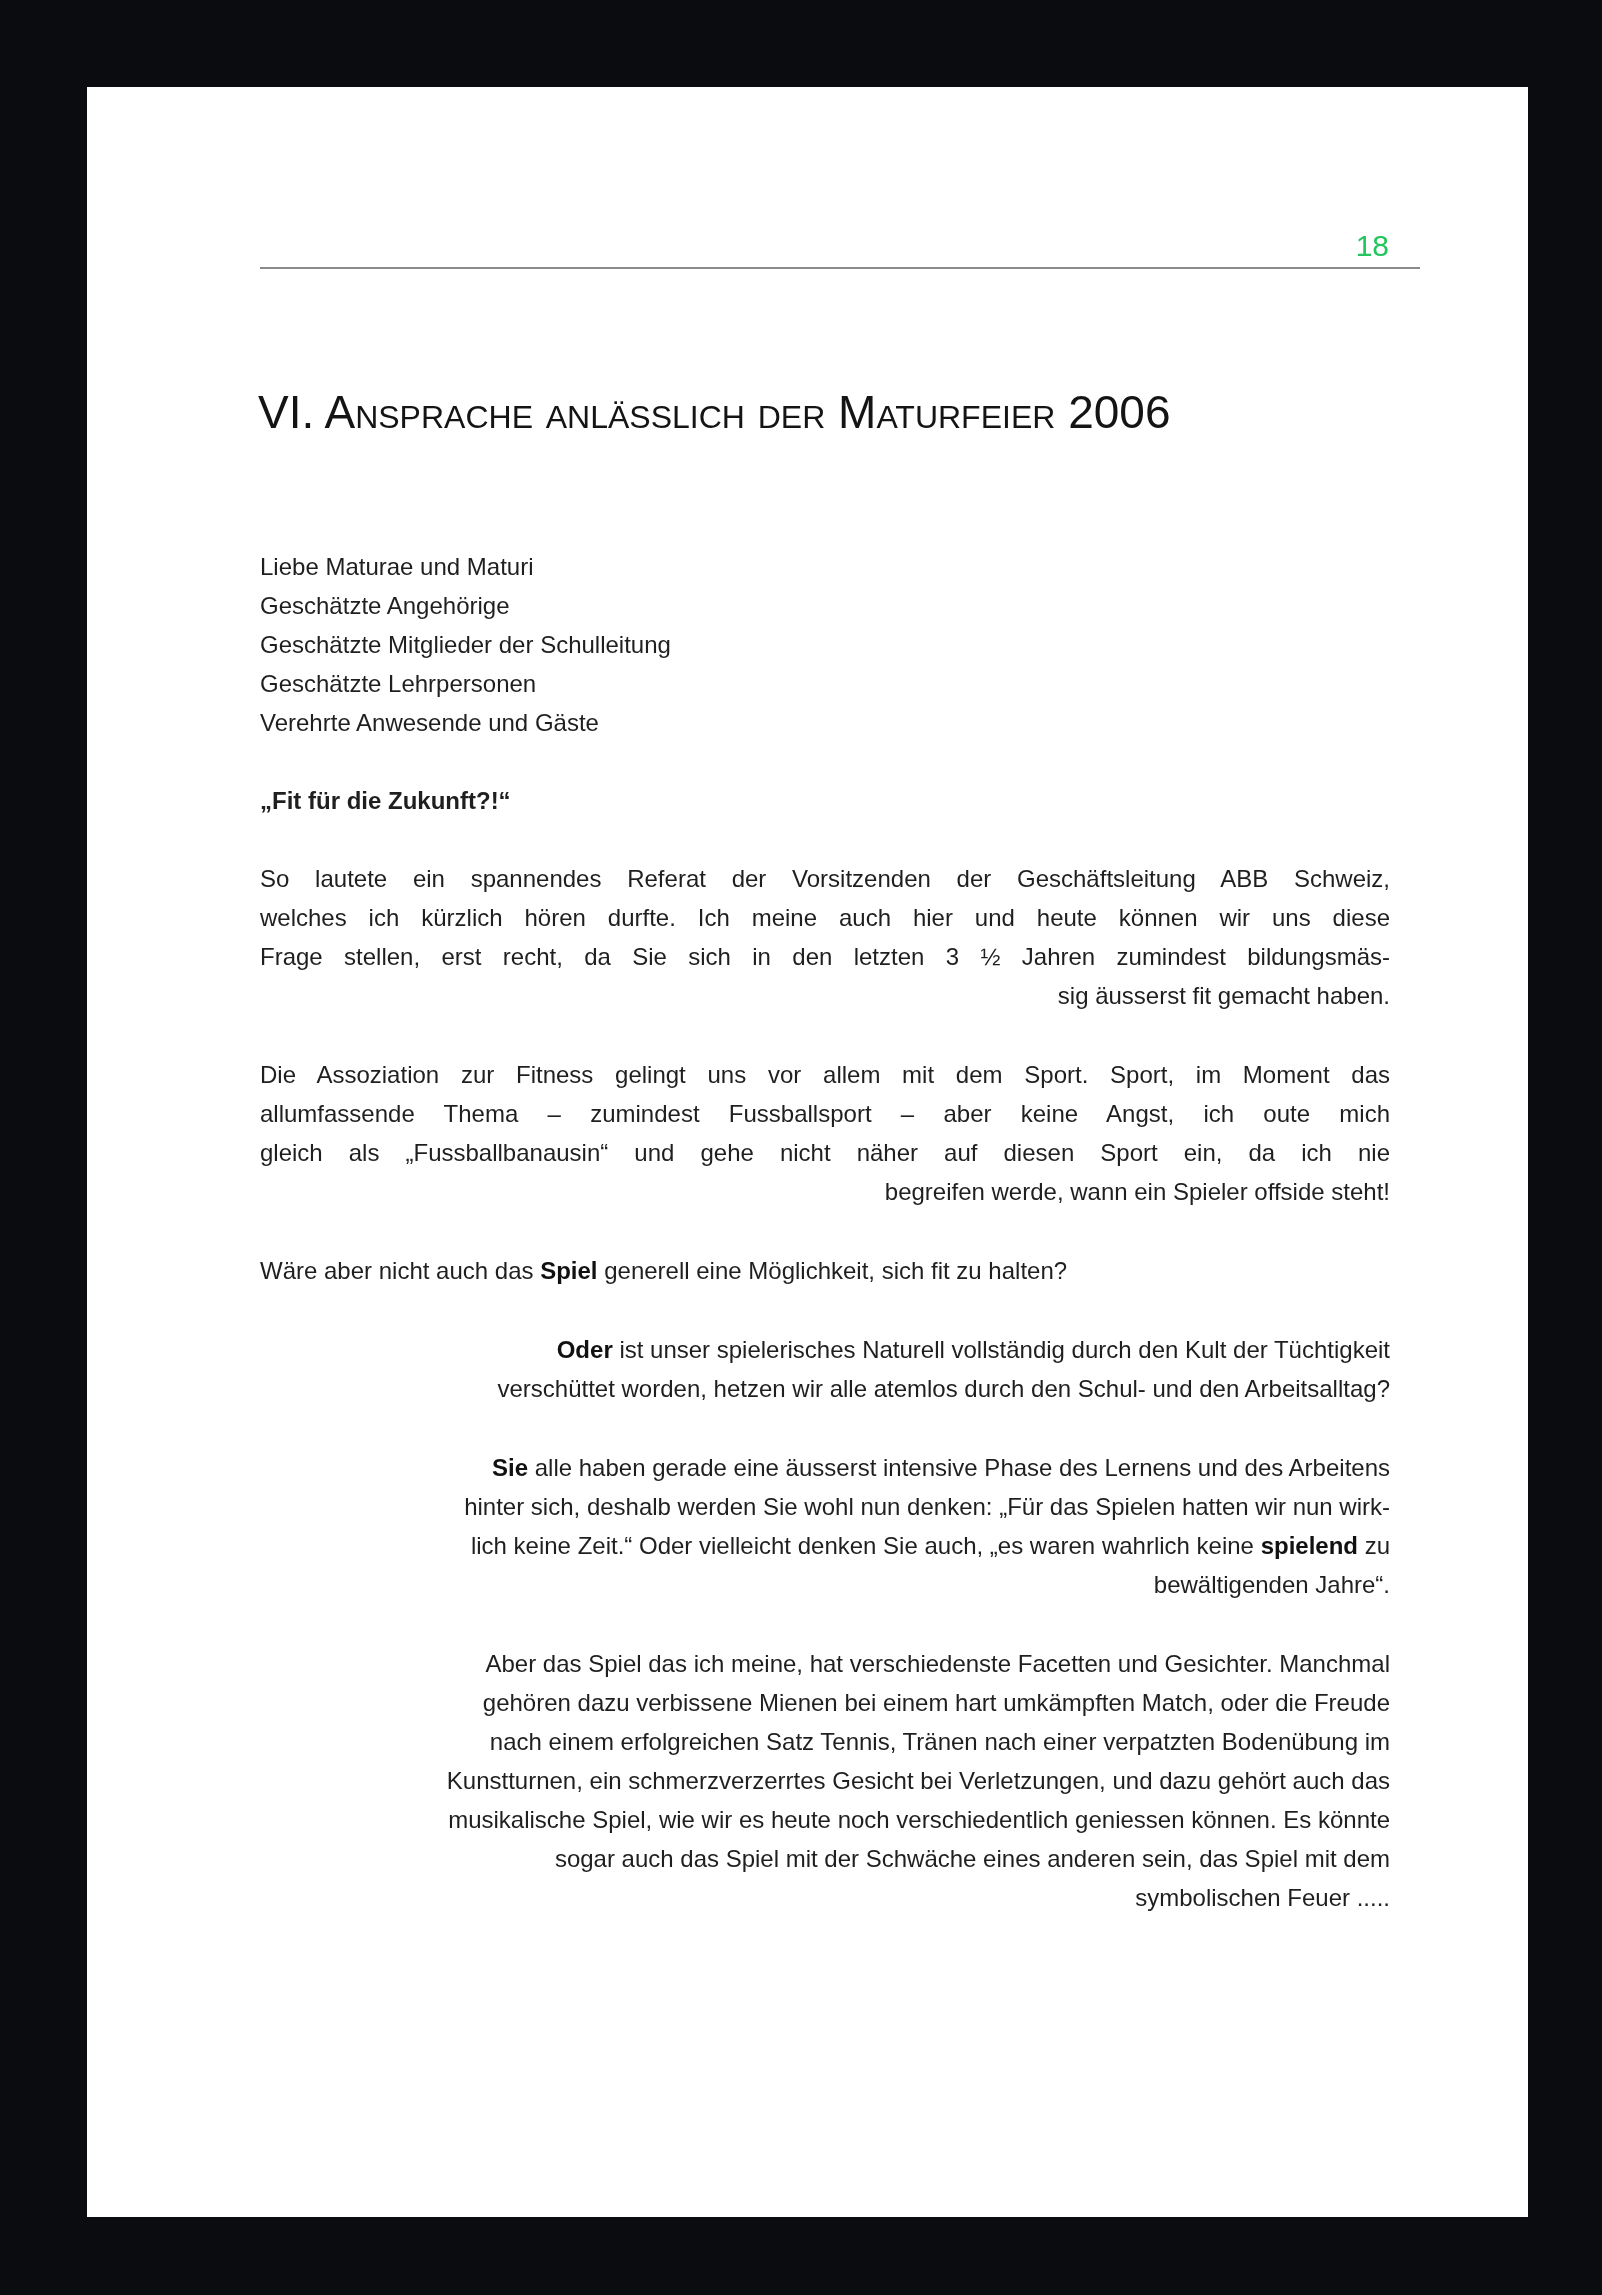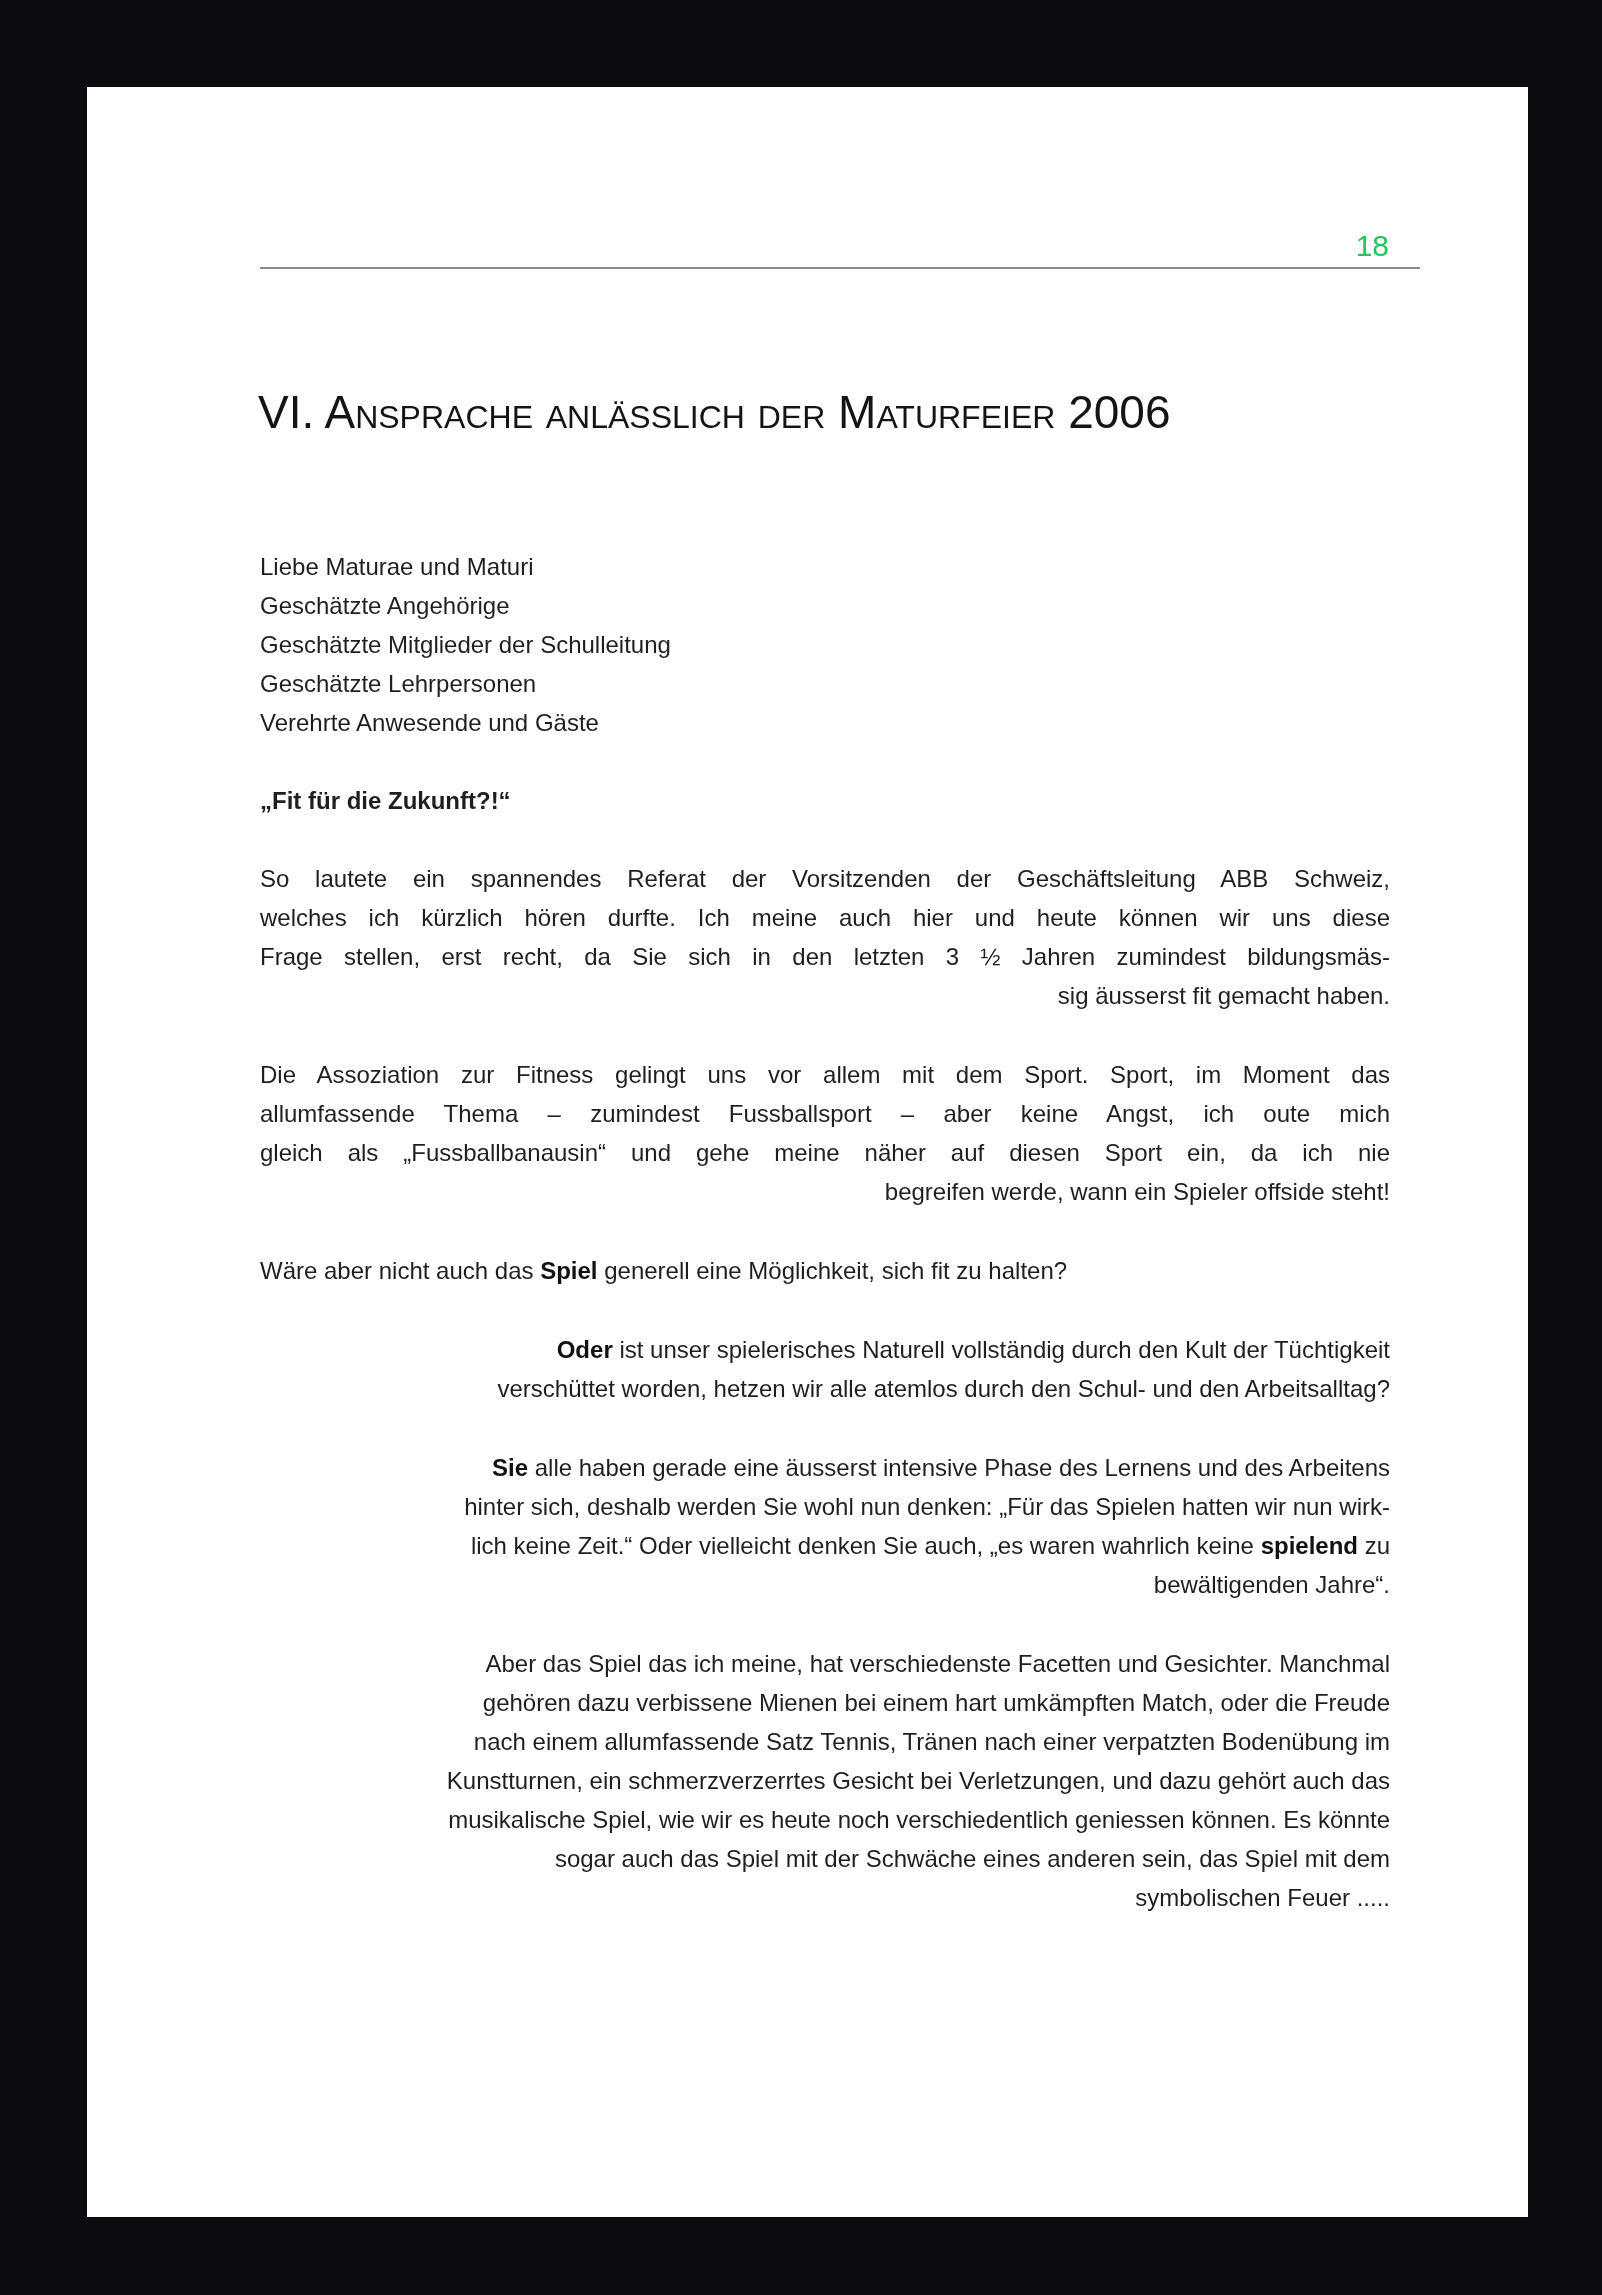--- a/index.html
+++ b/index.html
@@ -121,21 +121,21 @@
     <span class="just">So lautete ein spannendes Referat der Vorsitzenden der Geschäftsleitung ABB Schweiz,</span>
     <span class="just">welches ich kürzlich hören durfte. Ich meine auch hier und heute können wir uns diese</span>
     <span class="just">Frage stellen, erst recht, da Sie sich in den letzten 3 ½ Jahren zumindest bildungsmäs-</span>
     <span class="left">sig äusserst fit gemacht haben.</span>
   </div>
 
 
   <div class="para">
     <span class="just">Die Assoziation zur Fitness gelingt uns vor allem mit dem Sport. Sport, im Moment das</span>
     <span class="just">allumfassende Thema – zumindest Fussballsport – aber keine Angst, ich oute mich</span>
-    <span class="just">gleich als „Fussballbanausin“ und gehe meine näher auf diesen Sport ein, da ich nie</span>
+    <span class="just">gleich als „Fussballbanausin“ und gehe nicht näher auf diesen Sport ein, da ich nie</span>
     <span class="left">begreifen werde, wann ein Spieler offside steht!</span>
   </div>
 
   <div class="para nojust">
     <span>Wäre aber nicht auch das </span><b>Spiel</b><span> generell eine Möglichkeit, sich fit zu halten?</span>
   </div>
 
   <div class="para nojust">
     <span class="left"><b>Oder</b><span> ist unser spielerisches Naturell vollständig durch den Kult der Tüchtigkeit</span></span>
     <span class="left">verschüttet worden, hetzen wir alle atemlos durch den Schul- und den Arbeitsalltag?</span>
@@ -144,21 +144,21 @@
   <div class="para nojust">
     <span class="left"><b>Sie</b><span> alle haben gerade eine äusserst intensive Phase des Lernens und des Arbeitens</span></span>
     <span class="left">hinter sich, deshalb werden Sie wohl nun denken: „Für das Spielen hatten wir nun wirk-</span>
     <span class="left"><span>lich keine Zeit.“ Oder vielleicht denken Sie auch, „es waren wahrlich keine </span><b>spielend</b><span> zu</span></span>
     <span class="left">bewältigenden Jahre“.</span>
   </div>
 
   <div class="para nojust">
     <span class="left">Aber das Spiel das ich meine, hat verschiedenste Facetten und Gesichter. Manchmal</span>
     <span class="left">gehören dazu verbissene Mienen bei einem hart umkämpften Match, oder die Freude</span>
-    <span class="left">nach einem allumfassende Satz Tennis, Tränen nach einer verpatzten Bodenübung im</span>
+    <span class="left">nach einem erfolgreichen Satz Tennis, Tränen nach einer verpatzten Bodenübung im</span>
     <span class="left">Kunstturnen, ein schmerzverzerrtes Gesicht bei Verletzungen, und dazu gehört auch das</span>
     <span class="left">musikalische Spiel, wie wir es heute noch verschiedentlich geniessen können. Es könnte</span>
     <span class="left">sogar auch das Spiel mit der Schwäche eines anderen sein, das Spiel mit dem</span>
     <span class="left">symbolischen Feuer .....</span>
   </div>
 
 </div>
 
 
 </body></html>

